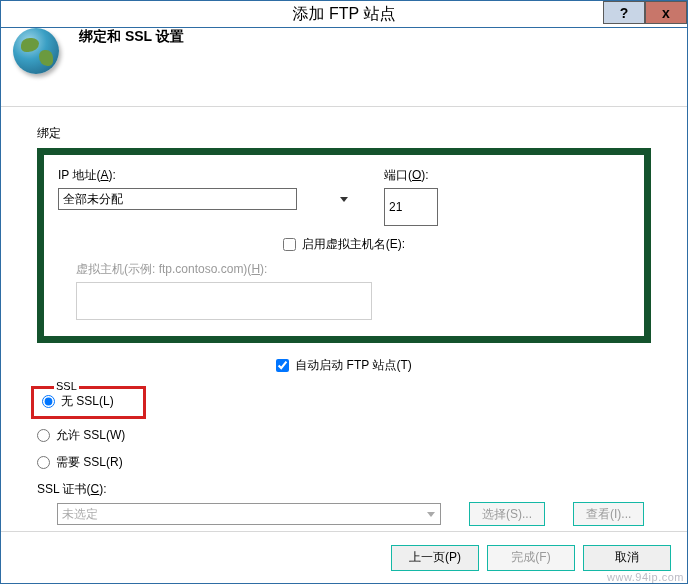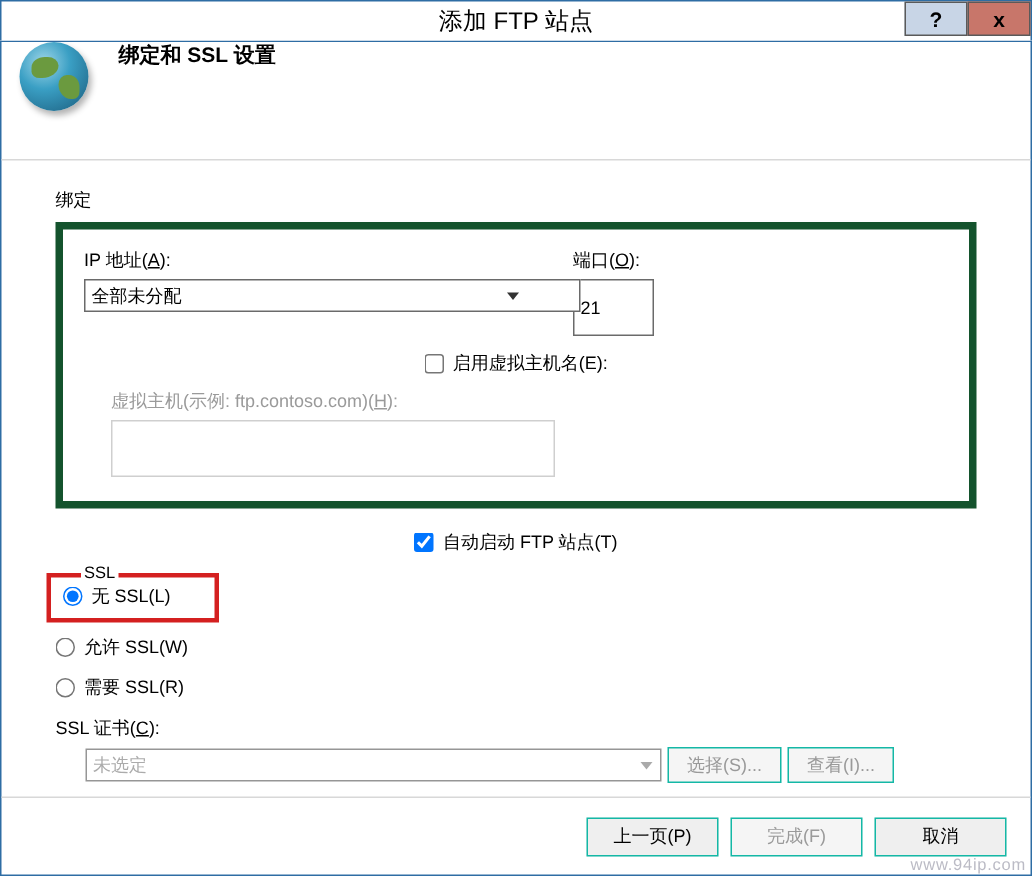--- a/index.html
+++ b/index.html
@@ -22,29 +22,29 @@
 .globe-icon::before { content: ""; position: absolute; background: #6b9a3f; width: 18px; height: 14px; left: 8px; top: 10px; border-radius: 50% 40% 60% 30%; }
 .globe-icon::after { content: ""; position: absolute; background: #6b9a3f; width: 14px; height: 16px; right: 6px; bottom: 8px; border-radius: 40% 50% 30% 60%; }
 .header-title { font-size: 14px; font-weight: bold; margin-left: 20px; color: #000; }
 
 .separator { height: 1px; background: #d8d8d8; margin: 0; }
 
 
 .content { flex: 1; padding: 18px 36px 10px 36px; overflow: hidden; }
 
 .group-title { font-size: 12px; color: #000; margin-bottom: 6px; }
-.binding-box { border: 5px solid #14532d; padding: 12px 14px 16px 14px; margin-bottom: 14px; }
+.binding-box { border: 7px solid #14532d; padding: 12px 14px 16px 14px; margin-bottom: 14px; }
 
 .field-row { display: flex; gap: 30px; margin-bottom: 4px; }
 .field-col { display: flex; flex-direction: column; }
 .field-label { font-size: 12px; color: #000; margin-bottom: 4px; }
 .field-label .ul { text-decoration: underline; }
 .disabled-label { color: #9a9a9a; }
 
-.select-combo { width: 331px; height: 22px; font-size: 12px; border: 1px solid #6a6a6a; background: #fff; padding: 0 4px; appearance: none; position: relative; }
+.select-combo { width: 239px; height: 22px; font-size: 12px; border: 1px solid #6a6a6a; background: #fff; padding: 0 4px; appearance: none; position: relative; }
 .select-wrap { position: relative; width: 296px; }
 .select-wrap::after { content: ""; position: absolute; right: 6px; top: 9px; border-left: 4px solid transparent; border-right: 4px solid transparent; border-top: 5px solid #333; pointer-events: none; }
 .select-wrap.wide { width: 384px; }
 .select-wrap.wide .select-combo { width: 384px; }
 .select-wrap.disabled::after { border-top-color: #aaa; }
 
 .text-input { height: 38px; font-size: 12px; border: 1px solid #6a6a6a; padding: 0 4px; }
 .text-input.port { width: 54px; }
 .text-input.host { width: 296px; border-color: #cfcfcf; background: #fff; color: #000; }
 .text-input.disabled { background: #fff; border-color: #cfcfcf; }
@@ -52,21 +52,21 @@
 .checkbox-row { display: flex; align-items: center; gap: 6px; margin-top: 10px; font-size: 12px; justify-content: center; }
 .checkbox-row input[type=checkbox] { width: 13px; height: 13px; }
 
 .radio-row { display: flex; align-items: center; gap: 6px; font-size: 12px; margin-bottom: 10px; }
 .radio-row input[type=radio] { width: 13px; height: 13px; }
 
 .highlight-box { border: 3px solid #d42020; padding: 4px 8px 6px 8px; width: 115px; margin: -2px 0 8px -6px; position: relative; z-index: 2; }
 .highlight-box .radio-row { margin-bottom: 0; }
 
 .ssl-section { margin-top: 6px; }
-.ssl-cert-row { display: flex; align-items: center; gap: 4px; margin-top: 4px; padding-left: 20px; }
+.ssl-cert-row { display: flex; align-items: center; gap: 28px; margin-top: 4px; padding-left: 20px; }
 .btn { height: 24px; padding: 0 12px; font-size: 12px; border: 1px solid #14b8a6; background: #efefef; cursor: pointer; min-width: 70px; }
 .btn.disabled { color: #9a9a9a; background: #f5f5f5; cursor: default; }
 
 
 .footer { height: 52px; border-top: 1px solid #d8d8d8; display: flex; align-items: center; justify-content: flex-end; padding-right: 16px; gap: 8px; }
 .footer .btn { min-width: 88px; height: 26px; }
 
 .watermark { position: absolute; right: 4px; bottom: 2px; font-size: 11px; color: rgba(120,120,140,0.5); letter-spacing: 0.5px; font-family: "Segoe UI", sans-serif; }
 </style>
 </head>

